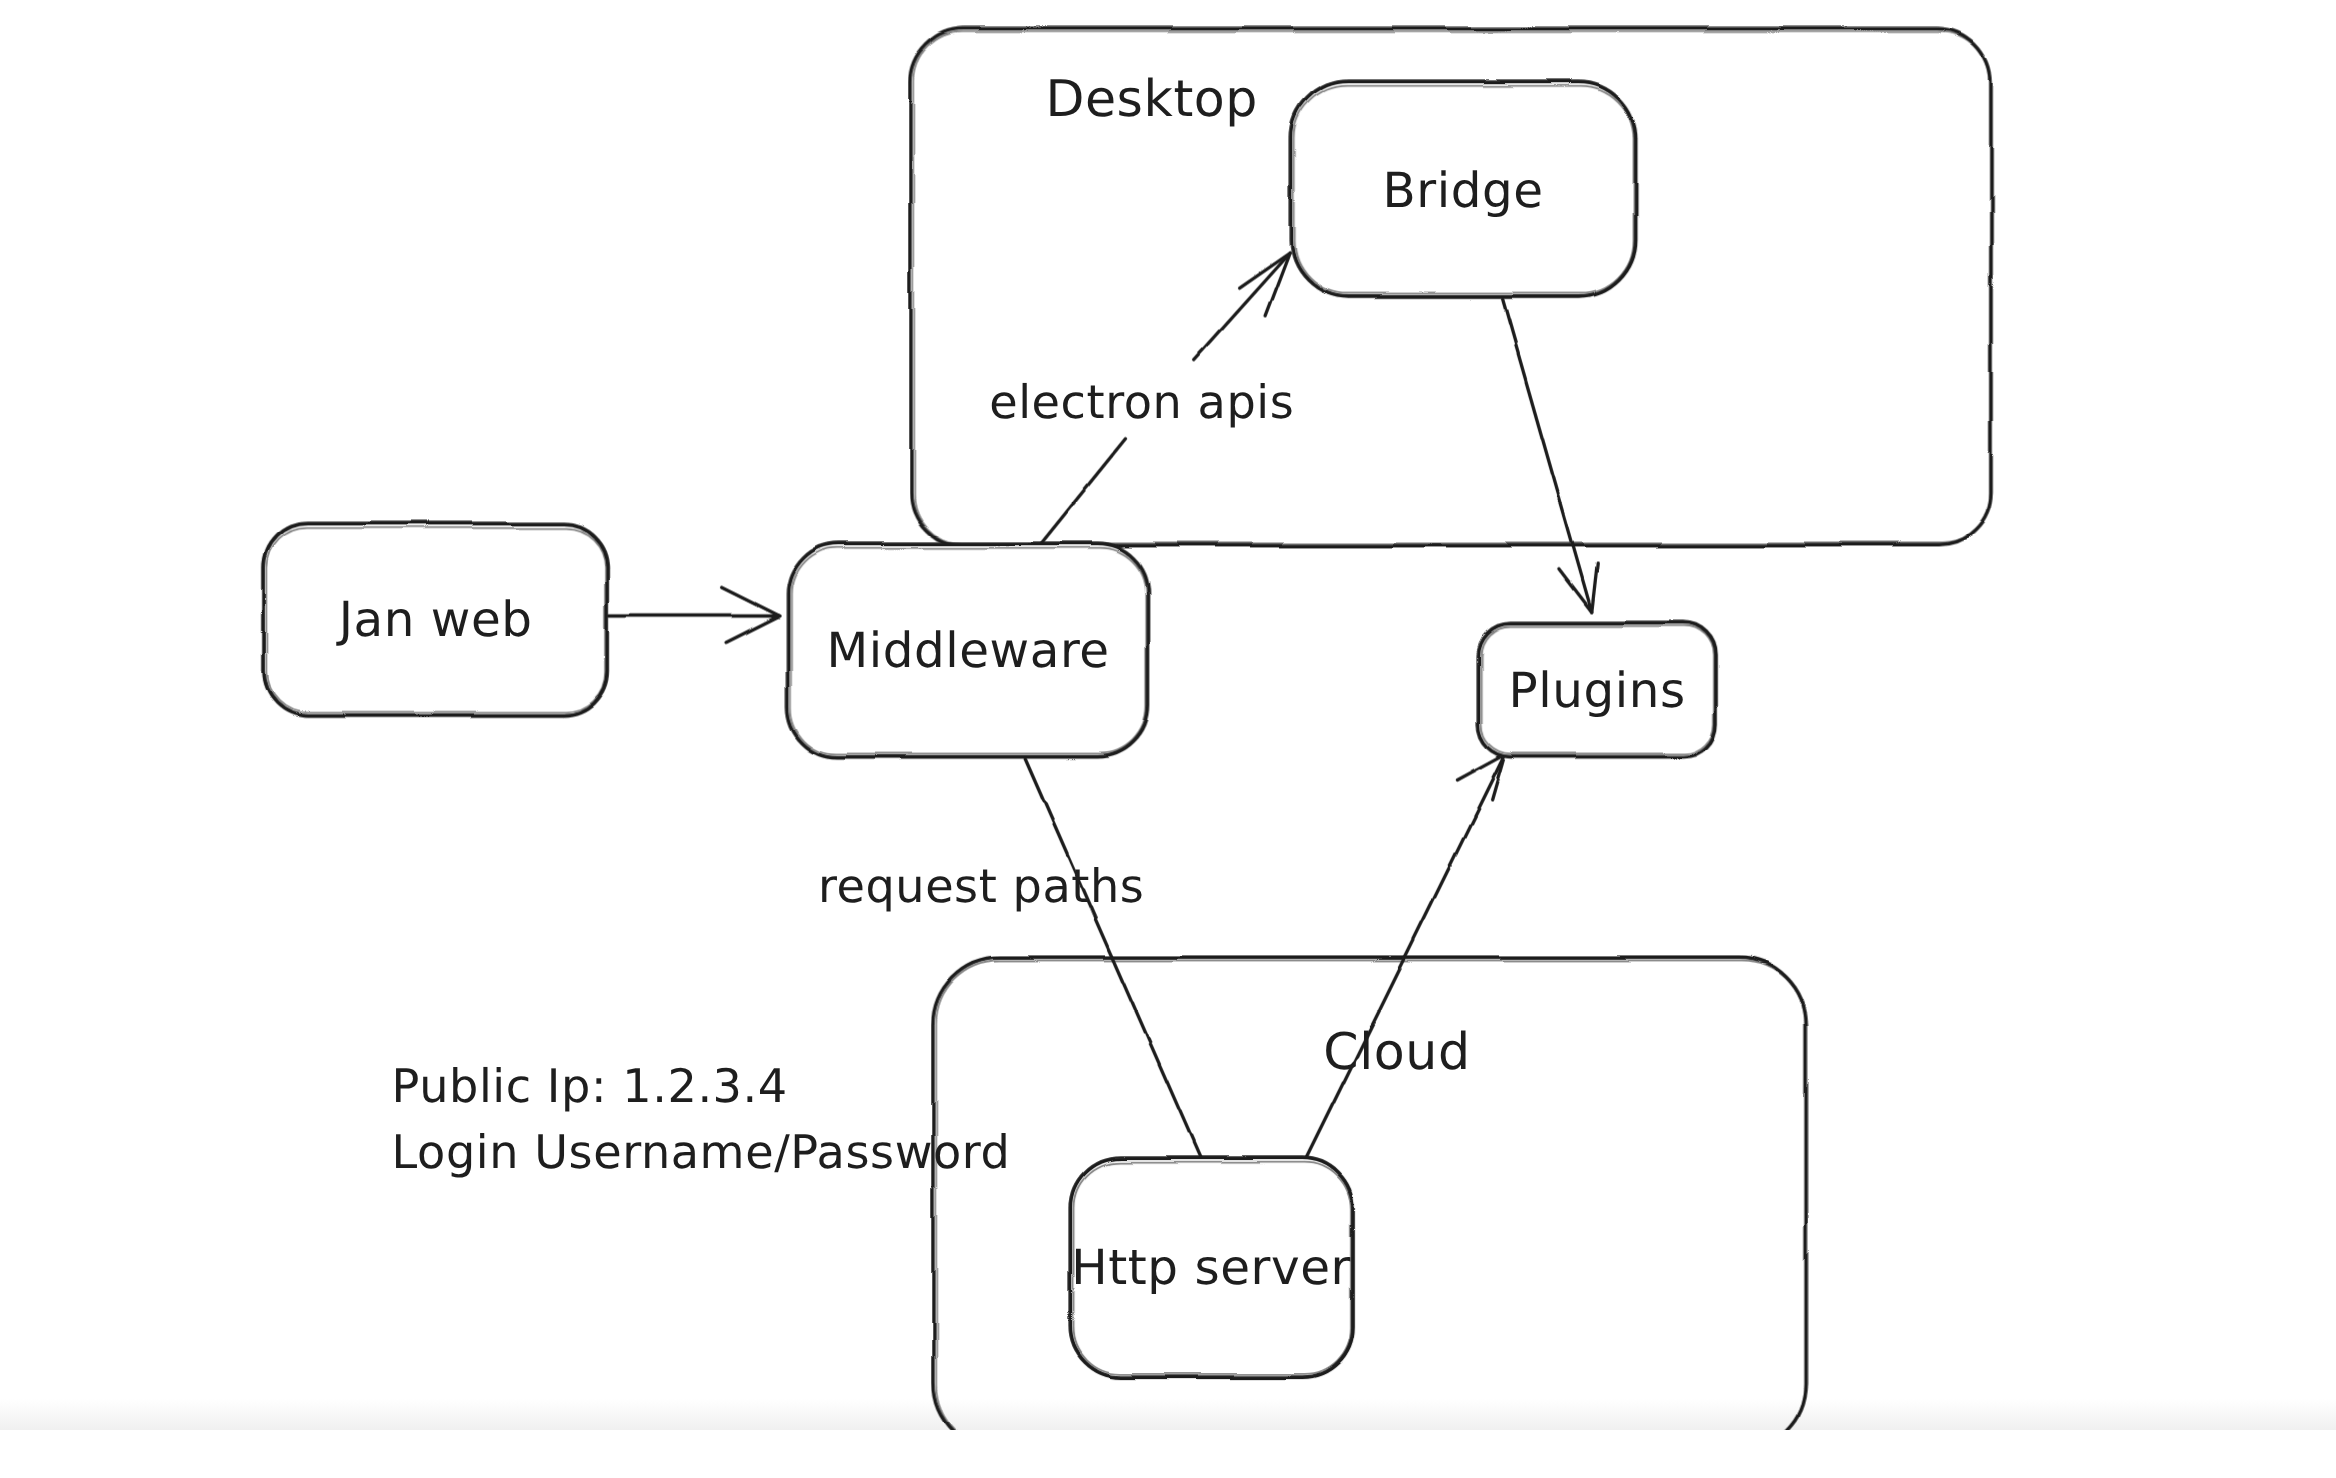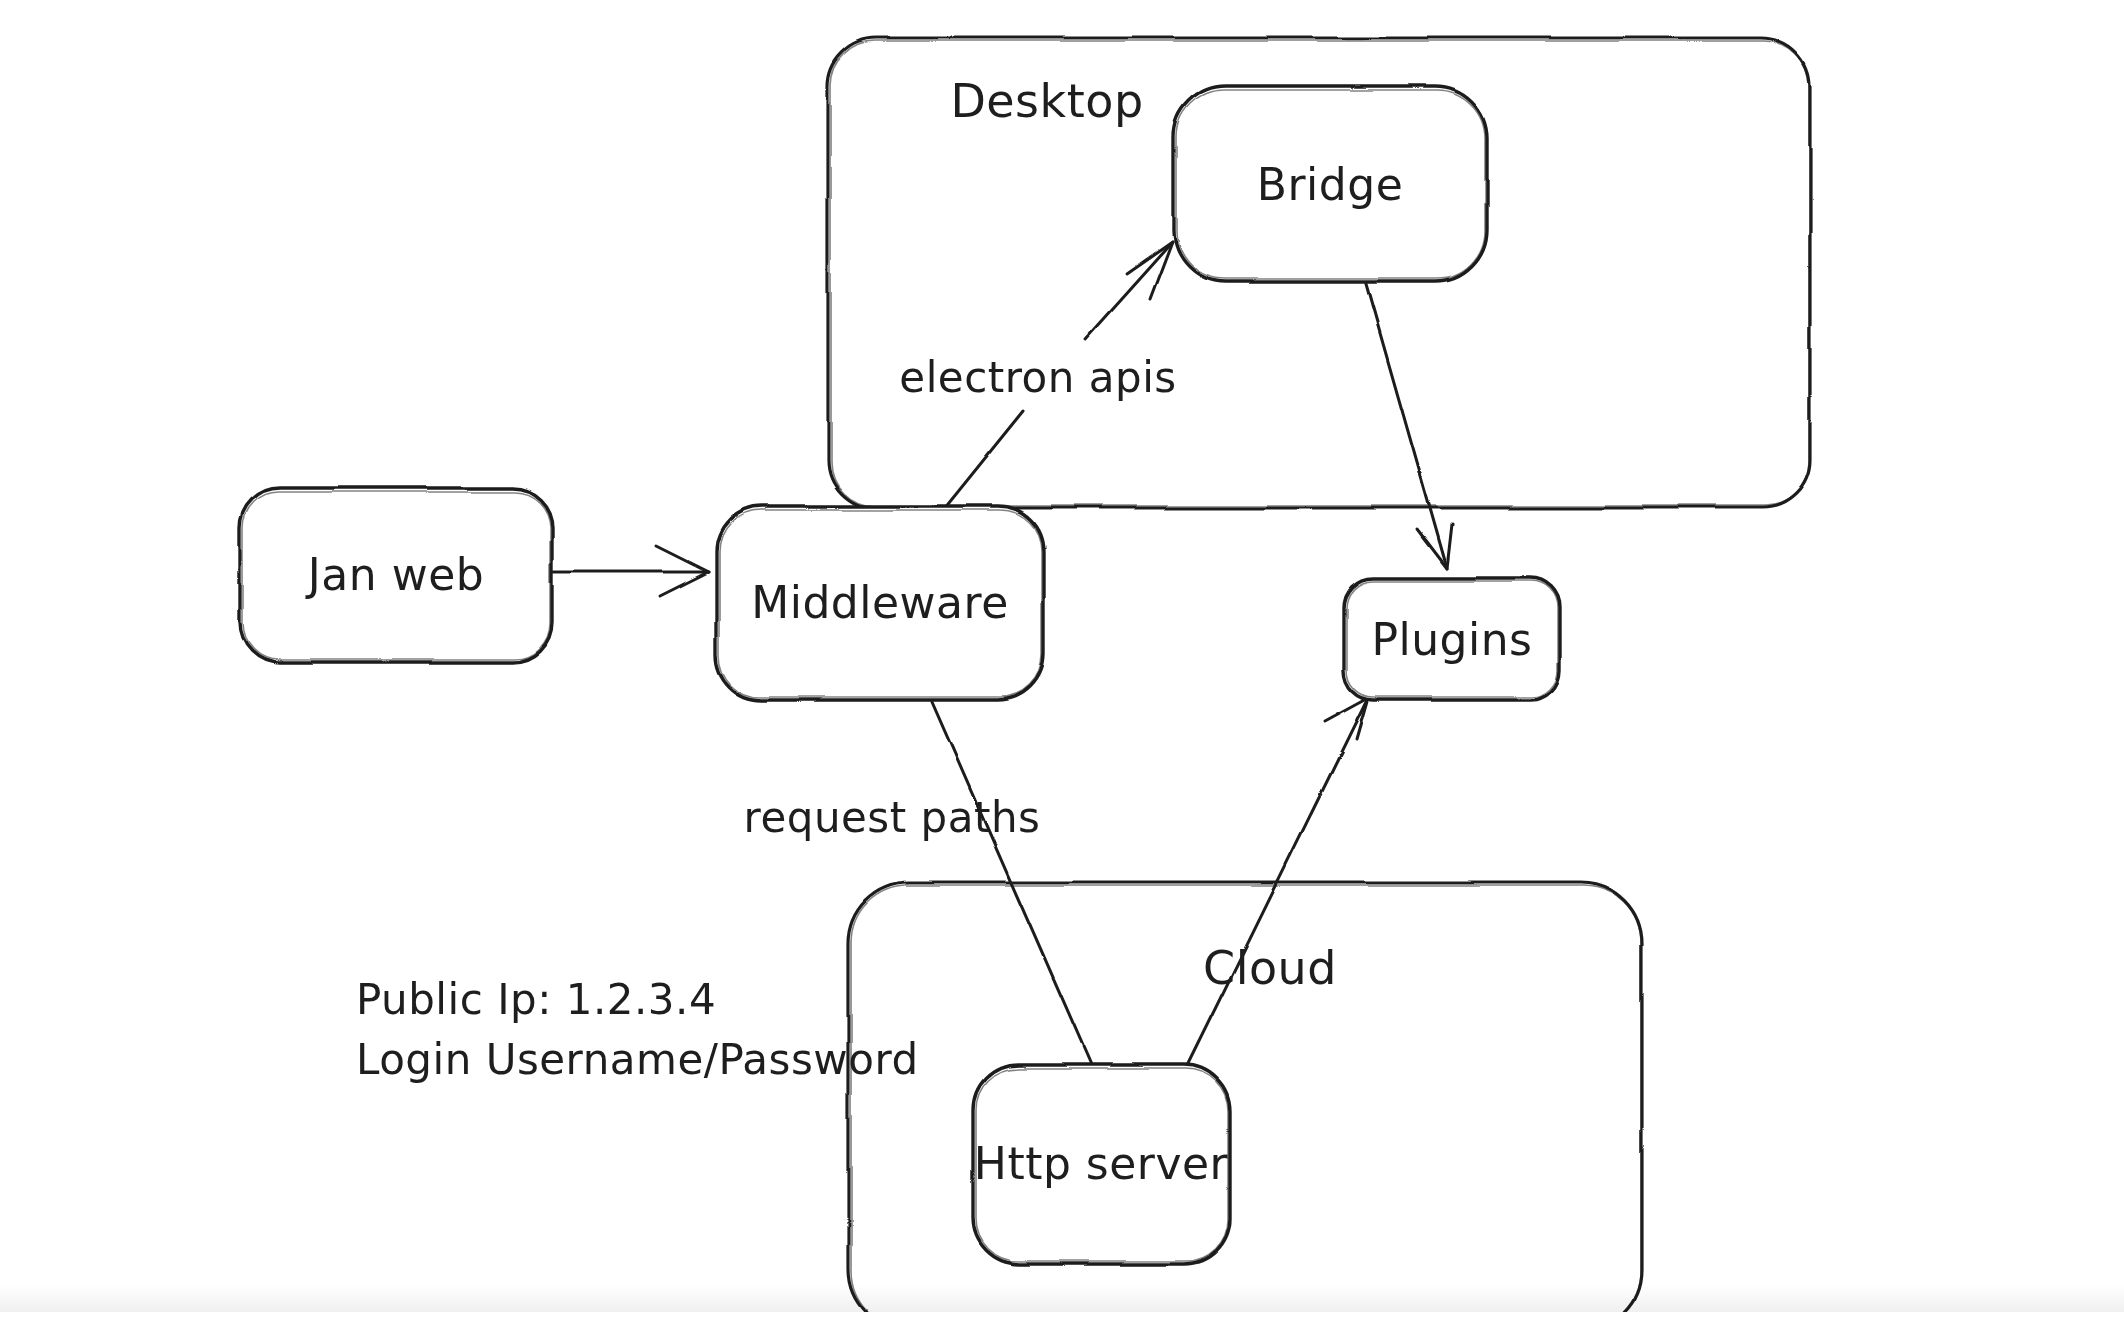--- a/index.html
+++ b/index.html
@@ -7,21 +7,20 @@
     padding: 0;
     background: #ffffff;
     font-family: "DejaVu Sans", "Liberation Sans", sans-serif;
   }
   .stage {
     position: relative;
     width: 2124px;
     height: 1300px;
     background: linear-gradient(180deg, #ffffff 0%, #ffffff 97.8%, #f0f0f0 100%);
     overflow: hidden;
-    margin-top: 12px;
   }
   .stage svg {
     position: absolute;
     inset: 0;
     display: block;
   }
   .shape {
     fill: #ffffff;
     stroke: #1e1e1e;
     stroke-width: 3.4;

